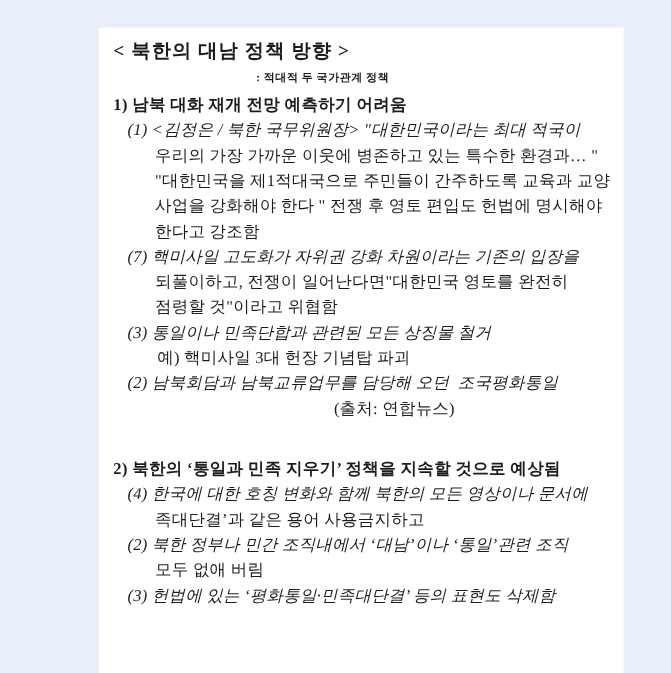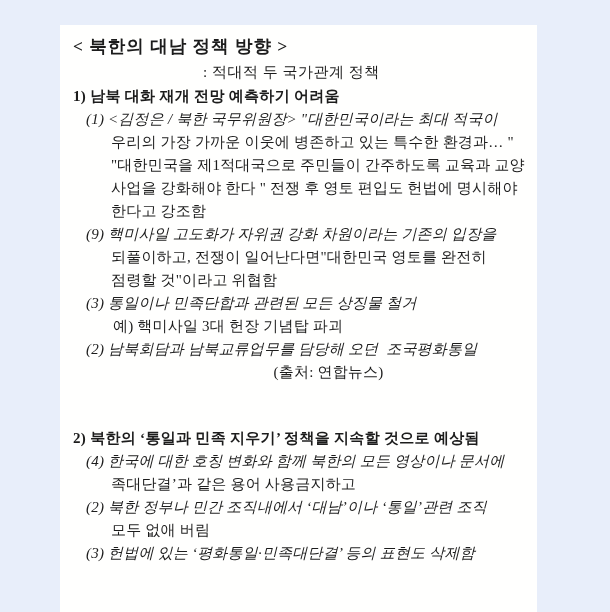--- a/index.html
+++ b/index.html
@@ -12,46 +12,46 @@
     font-family: "Liberation Serif", "DejaVu Serif", serif;
   }
   .page-bg {
     position: absolute;
     left: 0; top: 0;
     width: 610px; height: 612px;
     background: #e8eefa;
   }
   .doc-card {
     position: absolute;
-    left: 60px;
+    left: 90px;
     top: 25px;
     width: 477px;
     height: 587px;
     background: #fffffe;
     color: #1c1c1c;
     box-sizing: border-box;
     padding: 8px 10px 0 13px;
   }
   .doc-title {
     font-size: 17.5px;
     font-weight: bold;
     line-height: 26px;
     letter-spacing: 1px;
     white-space: pre;
   }
   .doc-subtitle {
-    font-size: 15px;
-    font-weight: normal;
+    font-size: 10px;
+    font-weight: bold;
     line-height: 26px;
     padding-left: 130px;
     letter-spacing: 0.5px;
     white-space: pre;
   }
   .section { margin: 0; }
-  .section-2 { margin-top: 43px; }
+  .section-2 { margin-top: 32px; }
   .sec-heading {
     font-size: 15px;
     font-weight: bold;
     line-height: 23px;
     letter-spacing: 0.3px;
     white-space: pre;
   }
   .line {
     font-size: 15px;
     line-height: 23px;
@@ -74,21 +74,21 @@
 
   <div class="doc-subtitle">: 적대적 두 국가관계 정책</div>
 
   <div class="section section-1">
     <div class="sec-heading">1) 남북 대화 재개 전망 예측하기 어려움</div>
     <div class="line i1">(1) &lt;김정은 / 북한 국무위원장&gt; "대한민국이라는 최대 적국이</div>
     <div class="line i2">우리의 가장 가까운 이웃에 병존하고 있는 특수한 환경과… "</div>
     <div class="line i2">"대한민국을 제1적대국으로 주민들이 간주하도록 교육과 교양</div>
     <div class="line i2">사업을 강화해야 한다 " 전쟁 후 영토 편입도 헌법에 명시해야</div>
     <div class="line i2">한다고 강조함</div>
-    <div class="line i1">(9) 핵미사일 고도화가 자위권 강화 차원이라는 기존의 입장을</div>
+    <div class="line i1">(7) 핵미사일 고도화가 자위권 강화 차원이라는 기존의 입장을</div>
     <div class="line i2">되풀이하고, 전쟁이 일어난다면"대한민국 영토를 완전히</div>
     <div class="line i2">점령할 것"이라고 위협함</div>
     <div class="line i1">(3) 통일이나 민족단합과 관련된 모든 상징물 철거</div>
     <div class="line i3">예) 핵미사일 3대 헌장 기념탑 파괴</div>
     <div class="line i1">(2) 남북회담과 남북교류업무를 담당해 오던  조국평화통일</div>
     <div class="line i4">(출처: 연합뉴스)</div>
   </div>
 
   <div class="section section-2">
     <div class="sec-heading">2) 북한의 ‘통일과 민족 지우기’ 정책을 지속할 것으로 예상됨</div>

